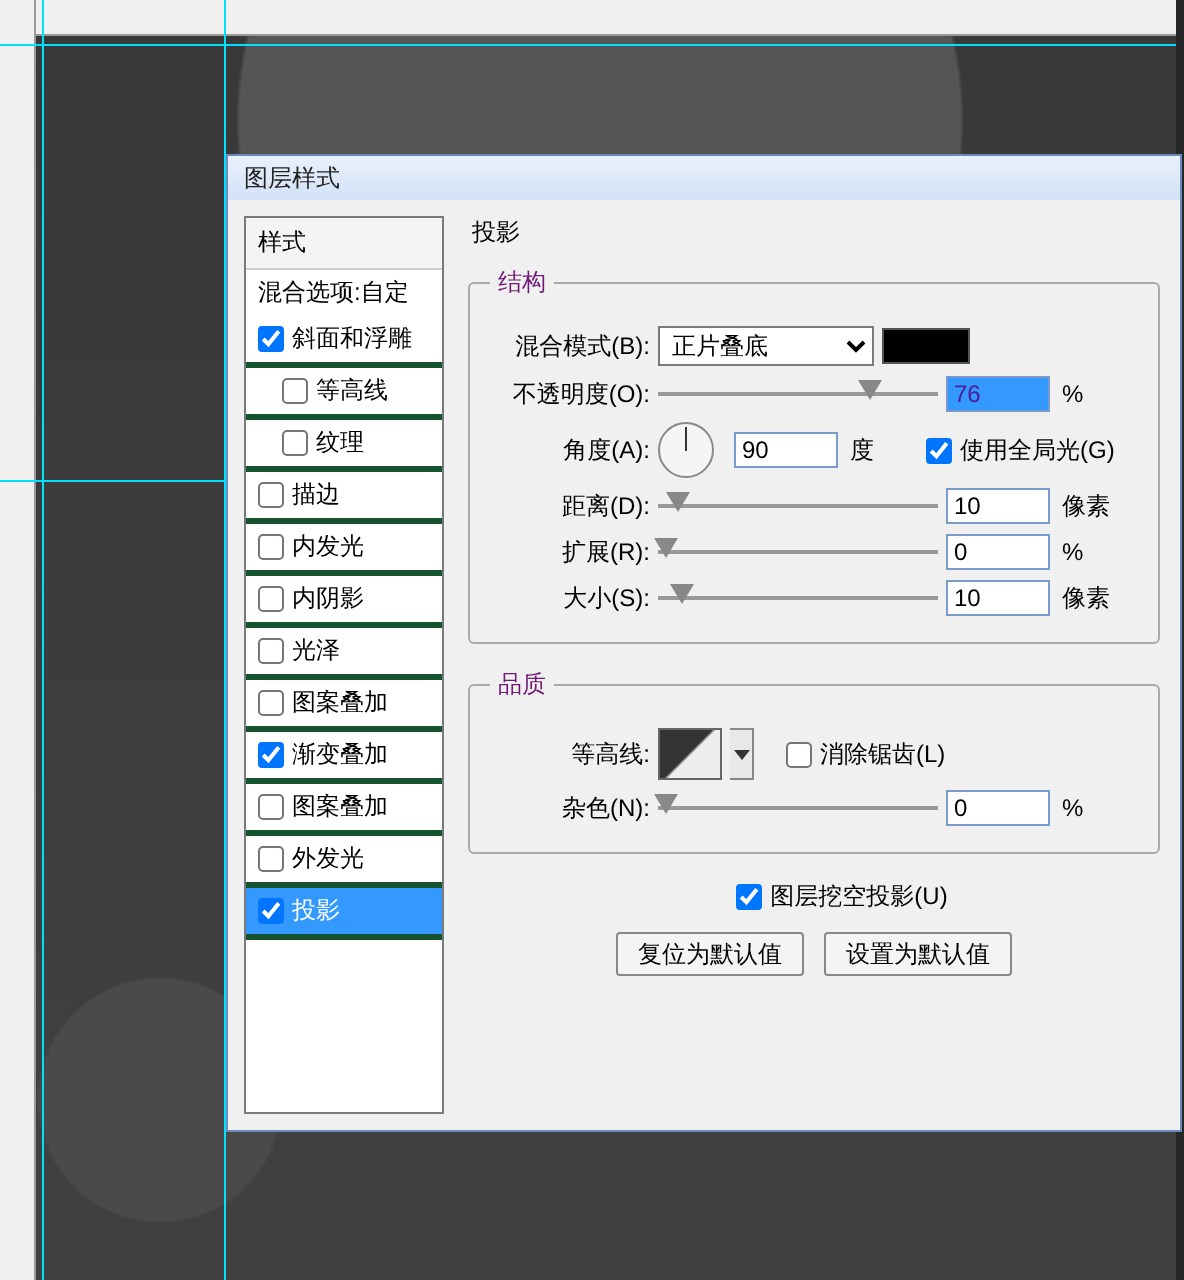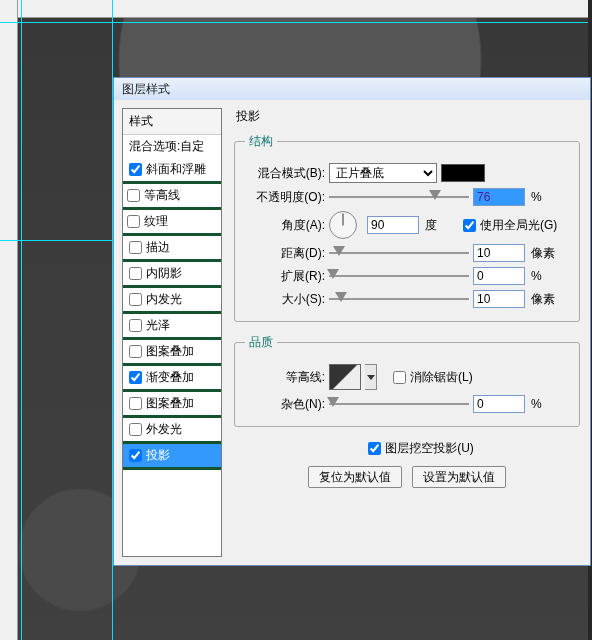--- a/index.html
+++ b/index.html
@@ -47,36 +47,36 @@
   padding: 4px 6px; border-bottom: 1px solid #ccc;
   background:#f4f4f4;
 }
 .list-row {
   padding: 3px 4px 3px 6px; border-bottom:3px solid #14532d;
   display:flex; align-items:center; gap:4px;
   cursor: default;
   white-space: nowrap;
 }
 .list-row.sel { background:#3399ff; color:#fff; }
-.list-row.indent { padding-left: 4px; }
+.list-row.indent { padding-left: 18px; }
 .list-row input[type=checkbox]{ width:13px; height:13px; }
 .list-row.noind { border-bottom:none; }
 
 
 .panel {
   flex:1; display:flex; flex-direction:column;
 }
 .panel-title { padding: 0 4px 4px 4px; }
 
 fieldset {
   border:1px solid #aaa; border-radius:3px;
   margin: 4px 2px 8px 2px;
   padding: 8px 10px 8px 10px;
 }
-legend { padding: 0 4px; color:#0f766e; }
+legend { padding: 0 4px; color:#701a75; }
 
 .row { display:flex; align-items:center; margin:5px 0; gap:4px; }
 .lbl { width: 80px; text-align:right; }
 select { height:20px; border:1px solid #7a7a7a; background:#fff; padding:0 2px; }
 .color-swatch { width:44px; height:18px; background:#000; border:1px solid #555; }
 input[type=text].num {
   width:52px; height:18px; border:1px solid #7a9acc;
   background:#fff; padding:0 3px; text-align:left;
 }
 input[type=text].num.sel { background:#3399ff; color:#4c1d95; }
@@ -138,25 +138,25 @@
           <div class="list-row indent">
             <input type="checkbox" style="">
             <span>纹理</span>
           </div>
           <div class="list-row">
             <input type="checkbox" style="">
             <span>描边</span>
           </div>
           <div class="list-row">
             <input type="checkbox" style="">
+            <span>内发光</span>
+          </div>
+          <div class="list-row">
+            <input type="checkbox" style="">
             <span>内阴影</span>
-          </div>
-          <div class="list-row">
-            <input type="checkbox" style="">
-            <span>内发光</span>
           </div>
           <div class="list-row">
             <input type="checkbox" style="">
             <span>光泽</span>
           </div>
           <div class="list-row">
             <input type="checkbox" style="">
             <span>图案叠加</span>
           </div>
           <div class="list-row">

